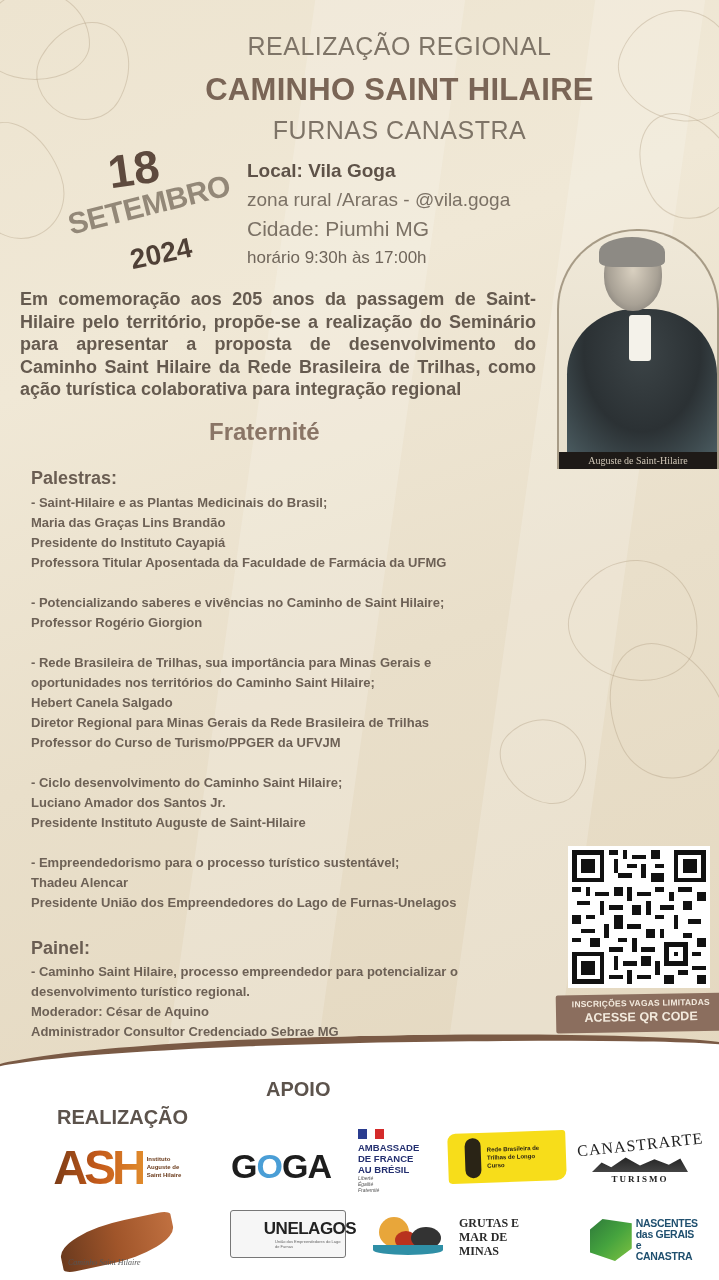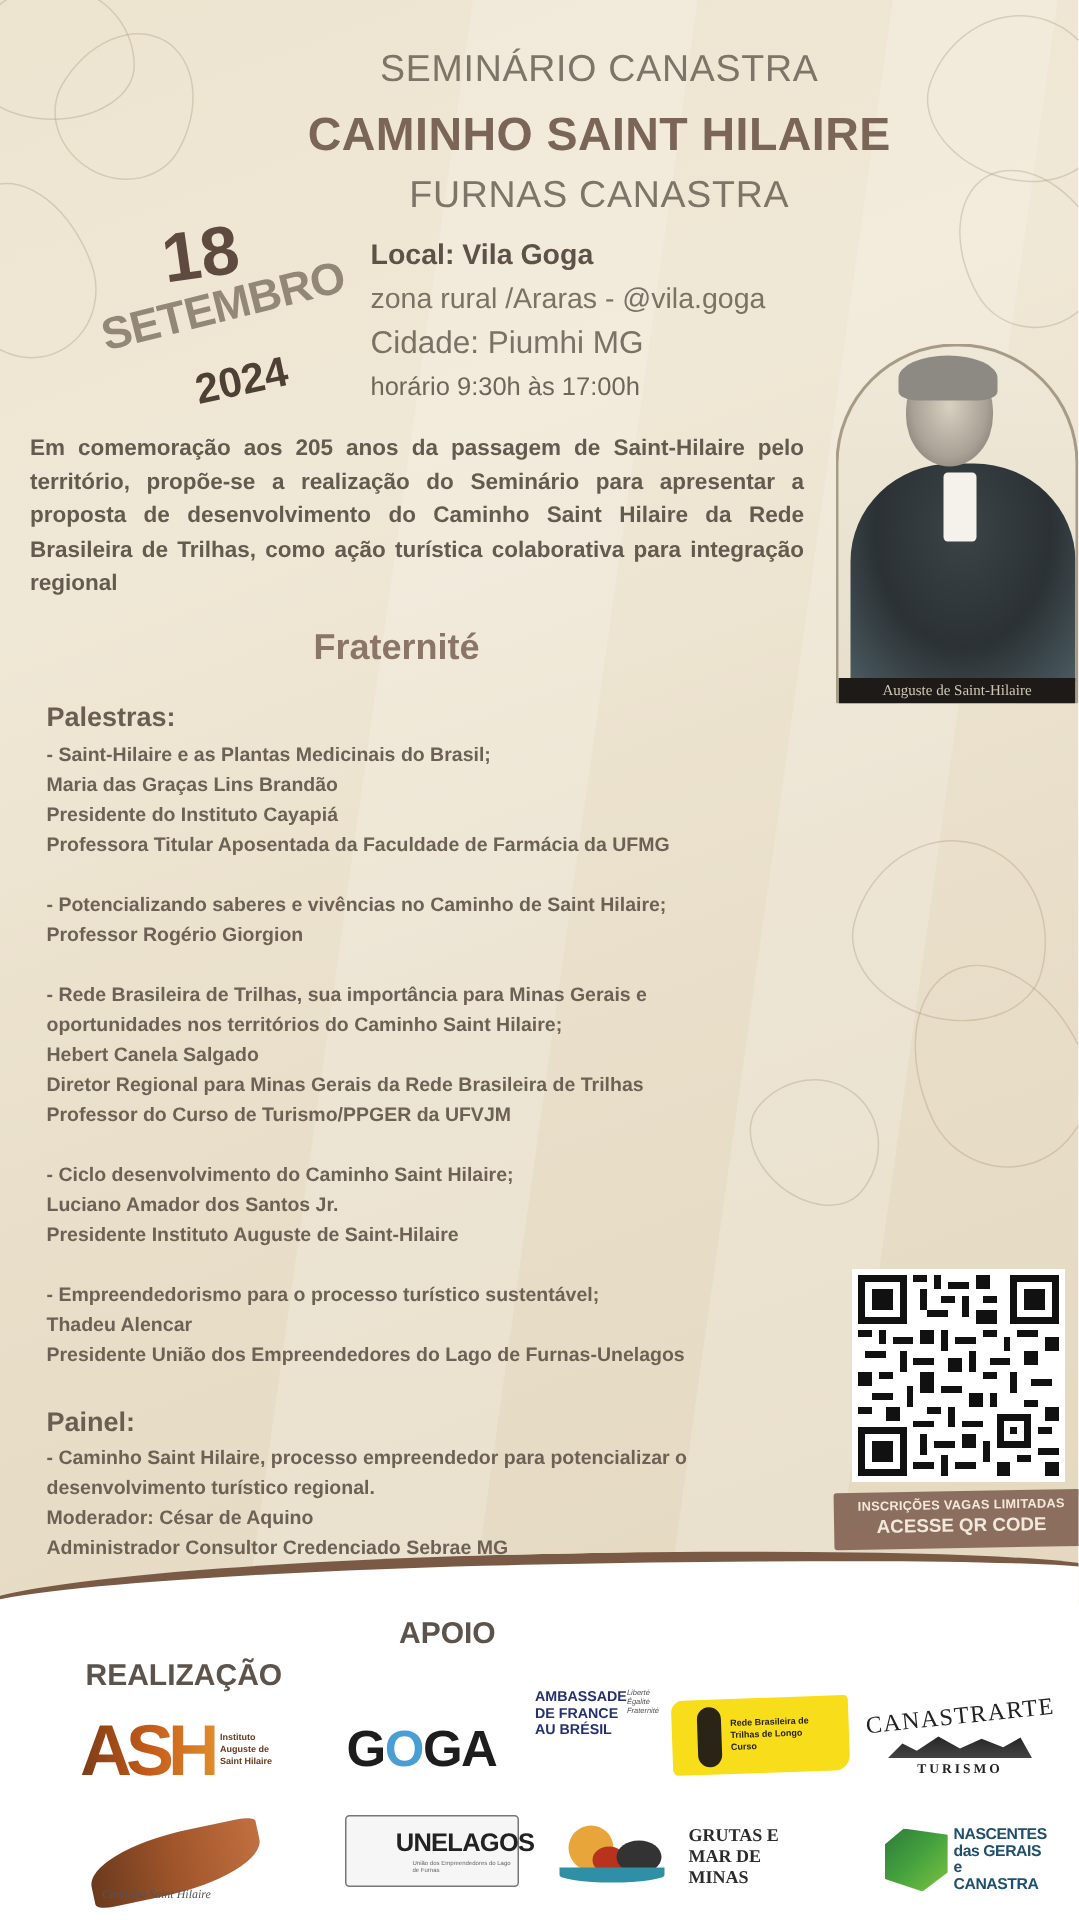--- a/index.html
+++ b/index.html
@@ -63,21 +63,21 @@
     background: #8d8a84; border-radius: 50% 50% 20% 20%; }
   .portrait .body { position: absolute; left: 8px; top: 78px; width: 150px; height: 145px;
     background: radial-gradient(ellipse at 50% 30%, #3c4447 0%, #2b3134 55%, #4a5b60 100%);
     border-radius: 45% 45% 0 0; }
   .portrait .collar { position: absolute; left: 70px; top: 84px; width: 22px; height: 46px; background: #f4f2ea; border-radius: 3px; }
   .portrait .caption { position: absolute; left: 0; bottom: 0; width: 100%; height: 17px;
     background: #1e1a17; color: #cfc6b6; font-family: "Liberation Serif", serif; font-size: 10px;
     text-align: center; line-height: 17px; }
 
   .intro { position: absolute; left: 20px; top: 288px; width: 516px;
-    font-size: 15px; font-weight: bold; color: #655a4f; line-height: 22.5px; text-align: justify; text-align-last: left; }
+    font-size: 18px; font-weight: bold; color: #655a4f; line-height: 22.5px; text-align: justify; text-align-last: left; }
 
   .prog-title { position: absolute; left: 209px; top: 418px; font-size: 24px; font-weight: bold; color: #8a7566; }
 
   .section-h { position: absolute; left: 31px; font-size: 18px; font-weight: bold; color: #6a5d52; }
   .talks { position: absolute; left: 31px; font-size: 13px; font-weight: bold; color: #6d6156; line-height: 20px; }
   .talk { margin-bottom: 20px; }
 
   .qr { position: absolute; left: 568px; top: 846px; width: 142px; height: 142px; background: #fff; padding: 4px; }
   .qr svg { width: 134px; height: 134px; display: block; }
   .qr-badge { position: absolute; left: 556px; top: 994px; width: 170px; height: 38px;
@@ -85,21 +85,21 @@
   .qr-badge .b1 { font-size: 8.5px; font-weight: bold; padding-top: 4px; letter-spacing: 0.2px; }
   .qr-badge .b2 { font-size: 12.5px; font-weight: bold; padding-top: 2px; }
 
   .sponsor-h { position: absolute; top: 1078px; font-size: 20px; font-weight: bold; color: #5c534c; }
   .logo { position: absolute; display: flex; align-items: center; justify-content: center; }
   .ash-block { font-family: "Liberation Sans", sans-serif; font-weight: 900; font-size: 48px; color: #b0521e;
     letter-spacing: -4px; background: linear-gradient(90deg,#7a3b16,#c45a1a,#e08a2b); -webkit-background-clip: text; color: transparent; }
   .ash-sub { font-size: 6px; font-weight: bold; color: #6a3a1a; line-height: 8px; margin-left: 4px; }
   .goga { font-size: 34px; font-weight: bold; color: #1d1d1d; letter-spacing: -1px; }
   .goga .o { color: #4a9ed6; }
-  .amb { flex-direction: row; align-items: flex-start; }
+  .amb { flex-direction: column; align-items: flex-start; }
   .amb .flag { width: 26px; height: 10px; background: linear-gradient(90deg,#2a3c8f 33%,#ffffff 33%,#ffffff 66%,#d42a2a 66%); margin-bottom: 3px; }
   .amb .t { font-size: 9.5px; color: #243070; font-weight: bold; line-height: 11px; }
   .amb .s { font-size: 5px; color: #555; font-style: italic; line-height: 6px; }
   .rbt { background: #f7dd1a; width: 118px; height: 50px; border-radius: 8px 3px 10px 4px; transform: rotate(-2deg); }
   .rbt .foot { width: 16px; height: 40px; background: #2a2416; border-radius: 8px; margin-right: 6px; }
   .rbt .t { font-size: 6px; color: #2b2415; font-weight: bold; line-height: 8px; }
   .canas { flex-direction: column; }
   .canas .t { font-family: "Liberation Serif", serif; font-size: 16px; color: #222; letter-spacing: 1px; transform: rotate(-6deg); }
   .canas .m { width: 96px; height: 16px; background: linear-gradient(180deg,#222 0%,#444 100%);
     clip-path: polygon(0 100%, 10% 40%, 20% 70%, 35% 10%, 50% 60%, 65% 20%, 80% 55%, 92% 15%, 100% 100%); margin: 2px 0; }
@@ -129,21 +129,21 @@
   <div class="flower" style="left:-20px; top:-10px; width:110px; height:90px;"></div>
   <div class="flower" style="left:40px; top:20px; width:90px; height:100px; transform:rotate(30deg);"></div>
   <div class="flower" style="left:-30px; top:120px; width:90px; height:120px; transform:rotate(-20deg);"></div>
   <div class="flower" style="left:620px; top:10px; width:120px; height:110px; transform:rotate(20deg);"></div>
   <div class="flower" style="left:640px; top:110px; width:90px; height:110px; transform:rotate(-30deg);"></div>
   <div class="flower" style="left:570px; top:560px; width:130px; height:120px; transform:rotate(15deg);"></div>
   <div class="flower" style="left:610px; top:640px; width:110px; height:140px; transform:rotate(-25deg);"></div>
   <div class="flower" style="left:500px; top:720px; width:90px; height:80px; transform:rotate(40deg);"></div>
 </div>
 
-<div class="t-sem">SEMINÁRIO CANASTRA</div>
+<div class="t-sem">REALIZAÇÃO REGIONAL</div>
 <div class="t-cam">CAMINHO SAINT HILAIRE</div>
 <div class="t-fur">FURNAS CANASTRA</div>
 
 <div class="date-day">18</div>
 <div class="date-month">SETEMBRO</div>
 <div class="date-year">2024</div>
 
 <div class="loc">
   <div class="l1">Local: Vila Goga</div>
   <div class="l2">zona rural /Araras - @vila.goga</div>

